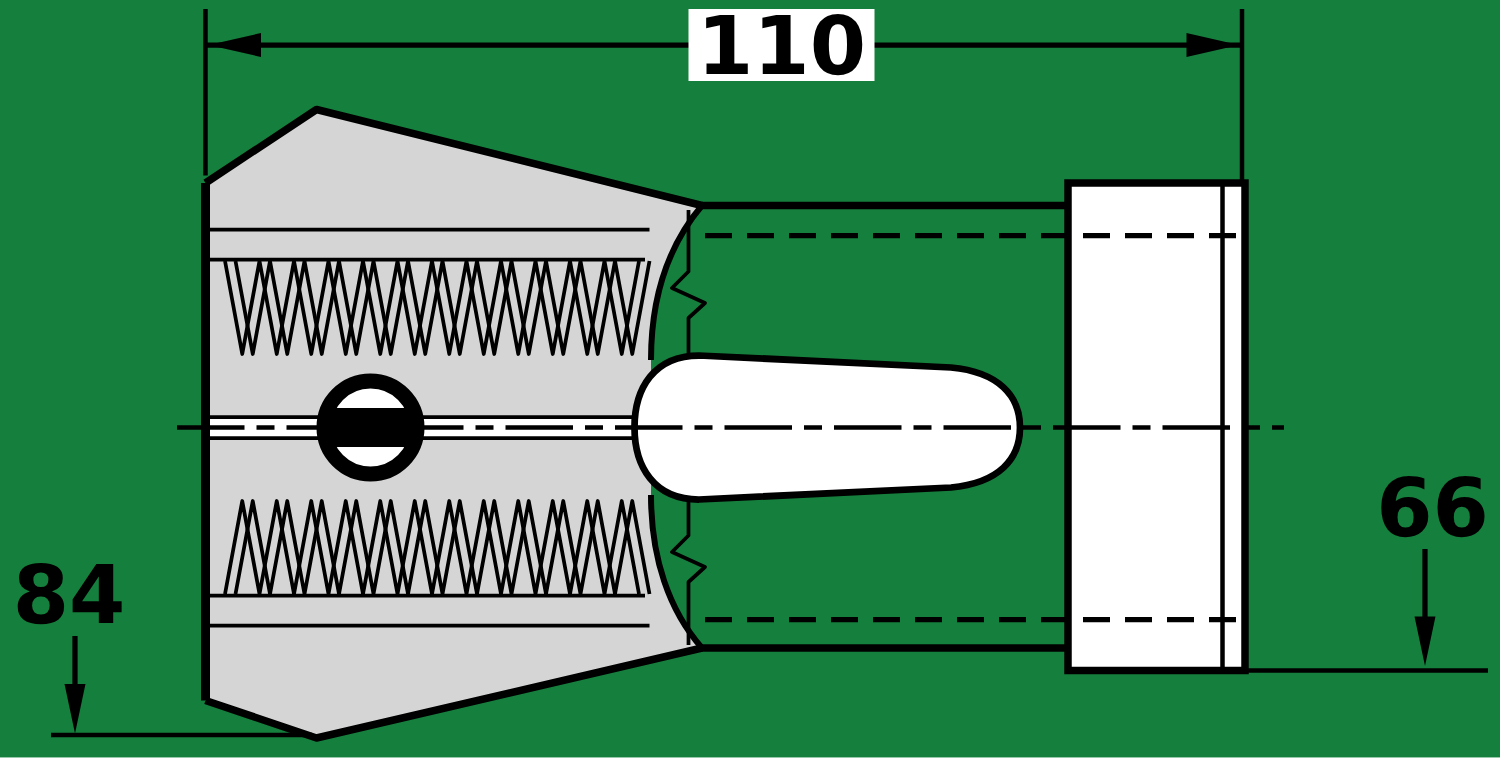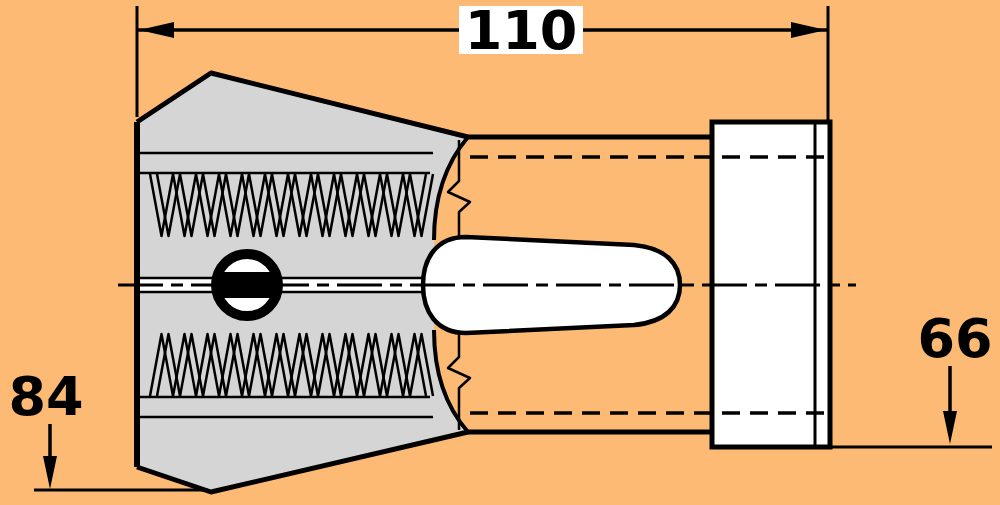--- a/index.html
+++ b/index.html
@@ -8,21 +8,21 @@
     background: #ffffff;
     width: 1000px;
     height: 505px;
     overflow: hidden;
     font-family: "DejaVu Sans", sans-serif;
   }
   #stage {
     position: relative;
     width: 1000px;
     height: 505px;
-    background: #fdba74;
+    background: #15803d;
   }
   svg { display: block; }
   .dim-text {
     font-family: "DejaVu Sans", sans-serif;
     font-weight: bold;
     font-size: 54px;
     fill: #000000;
   }
   .outline { stroke: #000000; fill: none; stroke-linejoin: round; stroke-linecap: butt; }
 </style>

